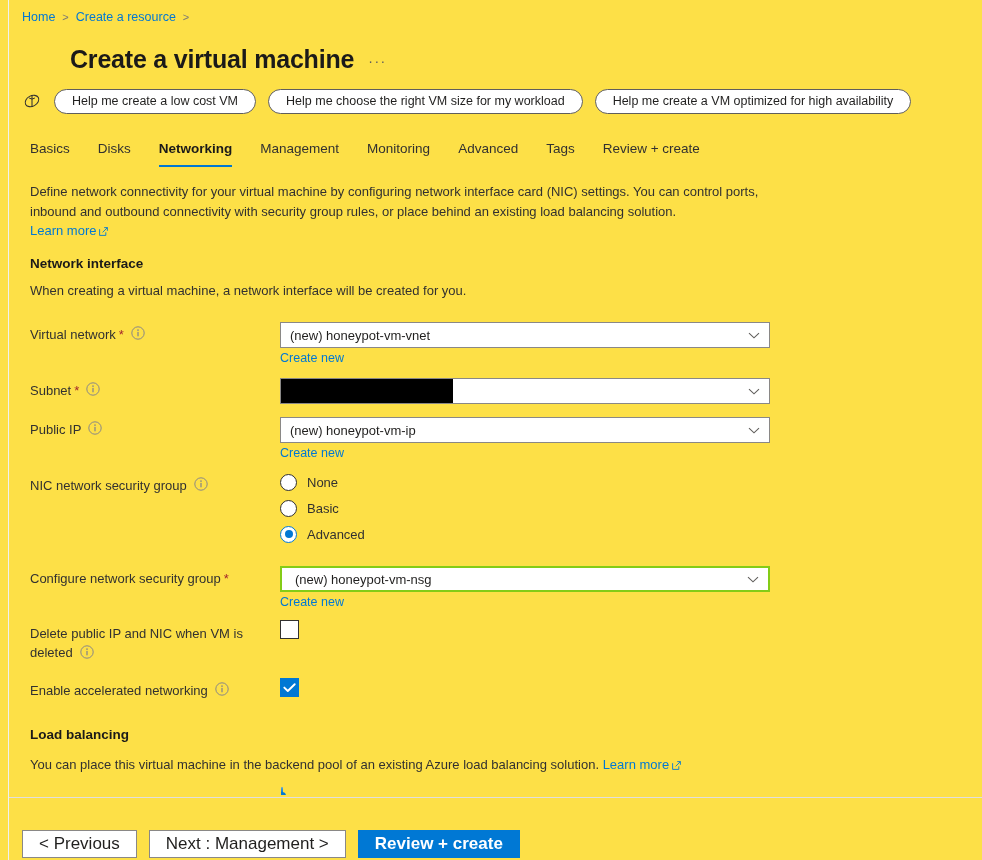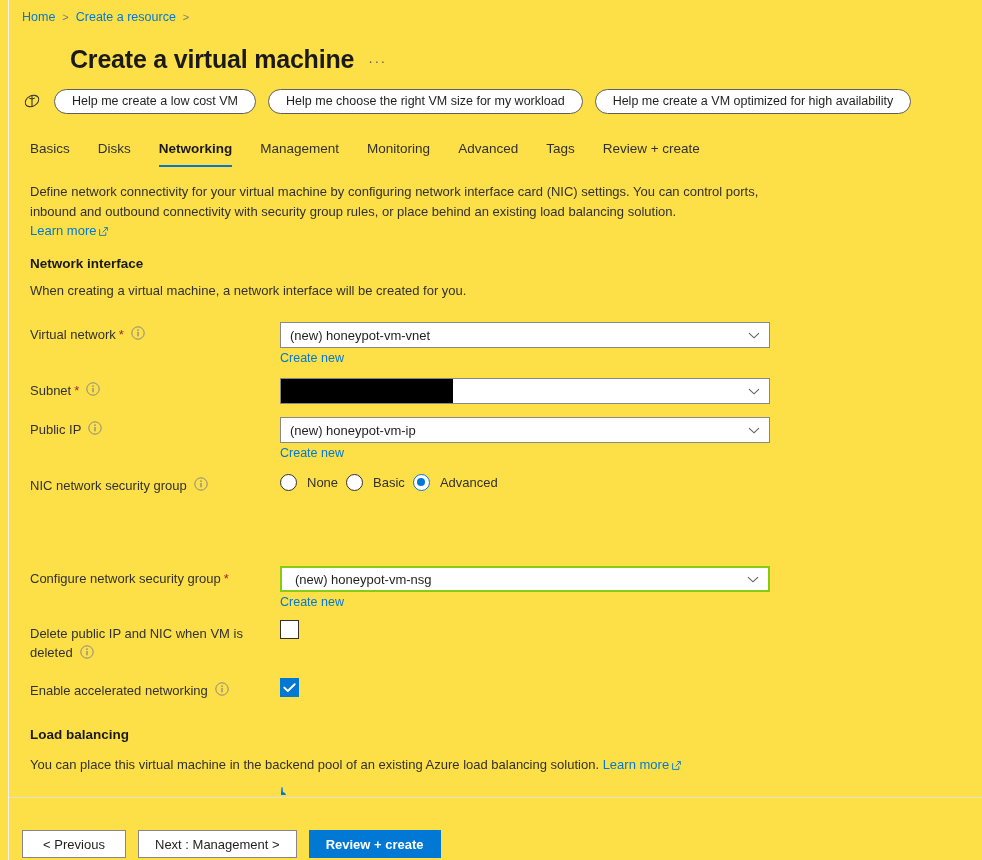--- a/index.html
+++ b/index.html
@@ -236,21 +236,21 @@
   .create-new {
     display: inline-block;
     margin-top: 3px;
     font-size: 12.5px;
     color: #0078d4;
     text-decoration: none;
     cursor: pointer;
   }
 
   
-  .radio-group { display: flex; flex-direction: row; gap: 8px; }
+  .radio-group { display: flex; flex-direction: column; gap: 8px; }
   .radio-opt {
     display: flex; align-items: center;
     gap: 10px;
     cursor: pointer;
     height: 18px;
   }
   .radio {
     width: 17px; height: 17px;
     border-radius: 50%;
     border: 1.4px solid #323130;
@@ -317,21 +317,21 @@
     top: 812px;
     display: flex;
     align-items: center;
     gap: 12px;
     height: 30px;
   }
   .btn {
     height: 28px;
     min-width: 104px;
     padding: 0 16px;
-    font-size: 13px;
+    font-size: 17px;
     font-family: "Liberation Sans", sans-serif;
     border: 1px solid #8a8886;
     background: #ffffff;
     color: #201f1e;
     cursor: pointer;
     display: inline-flex;
     align-items: center;
     justify-content: center;
     white-space: nowrap;
     margin-top: 34px;

